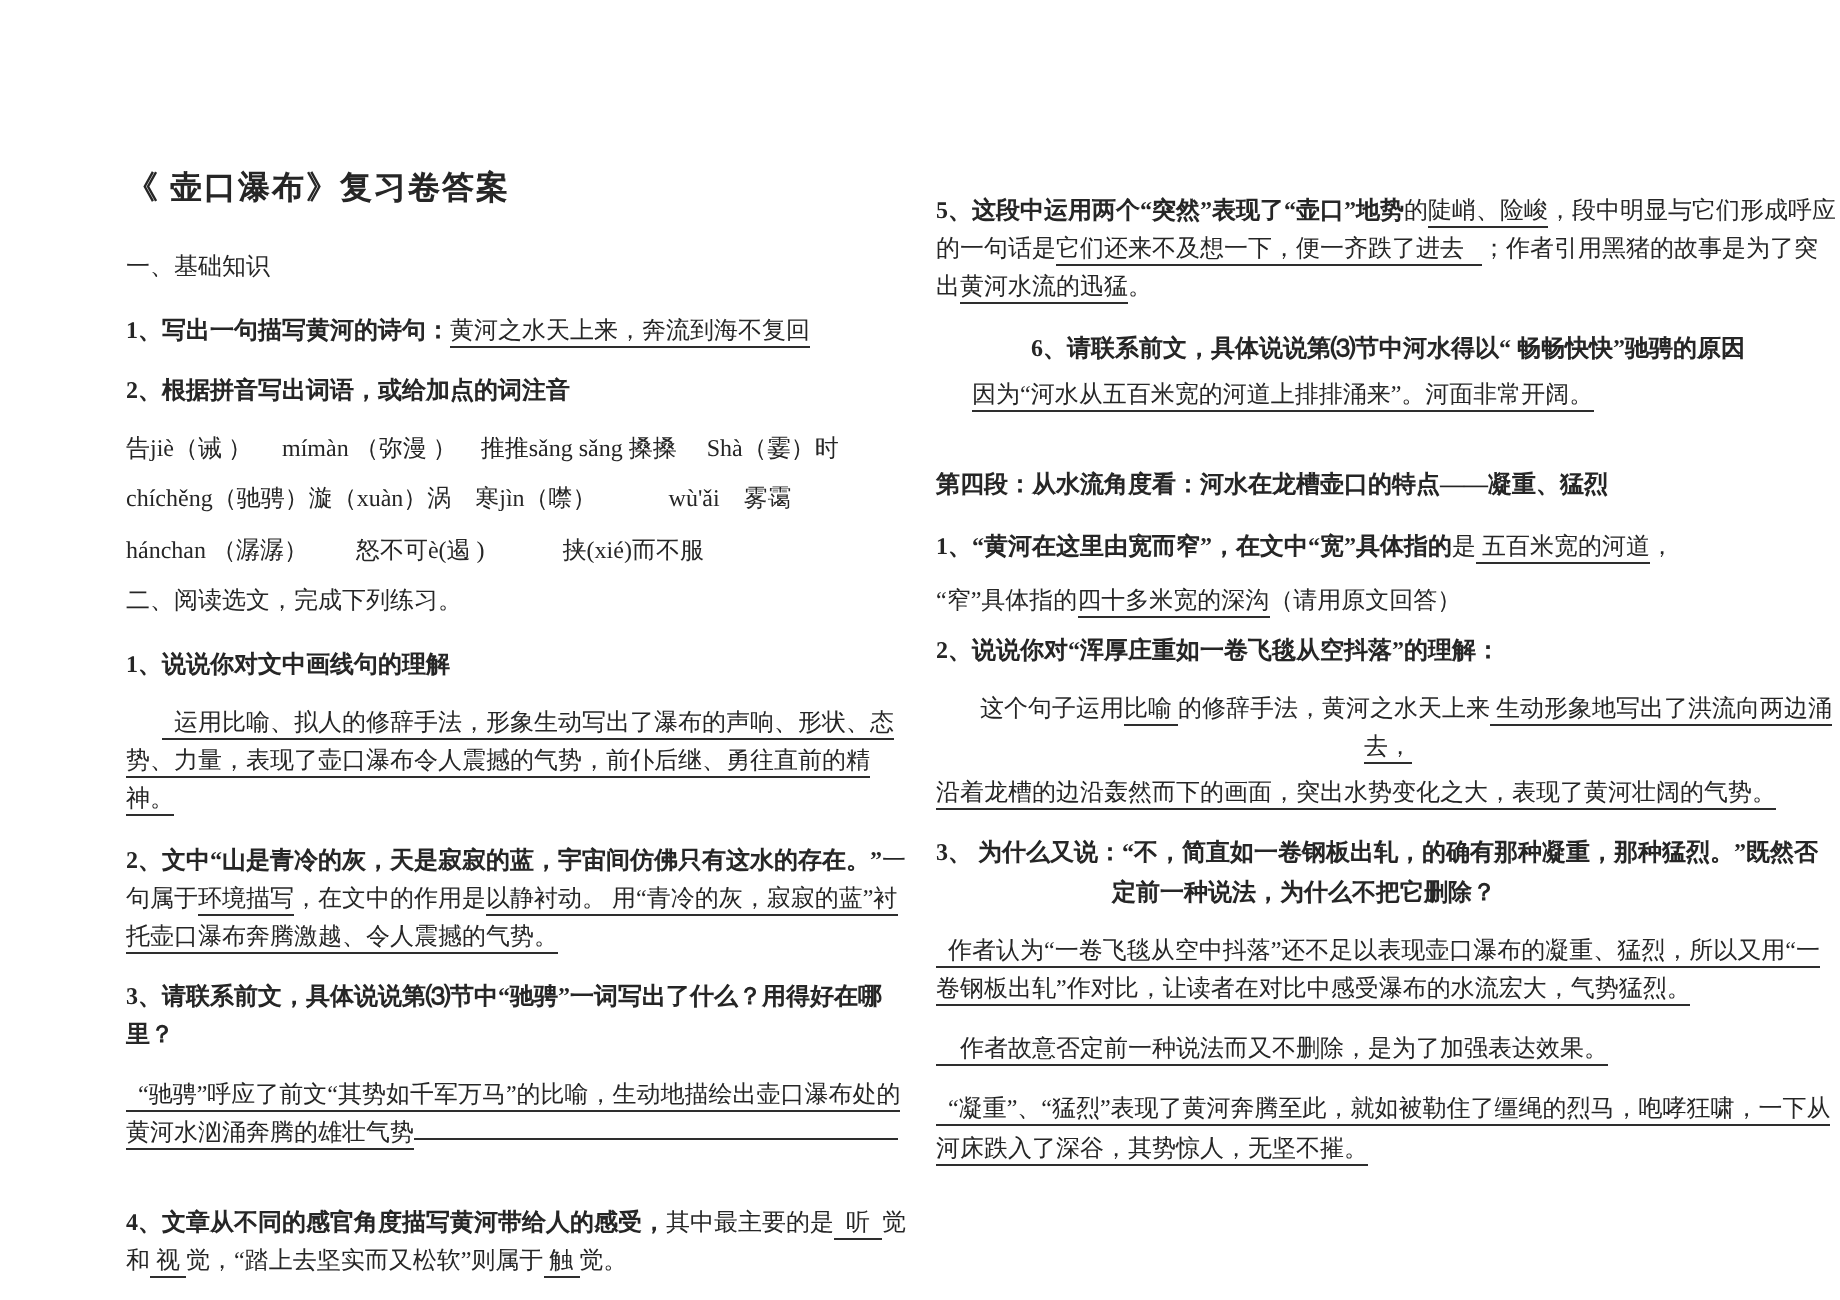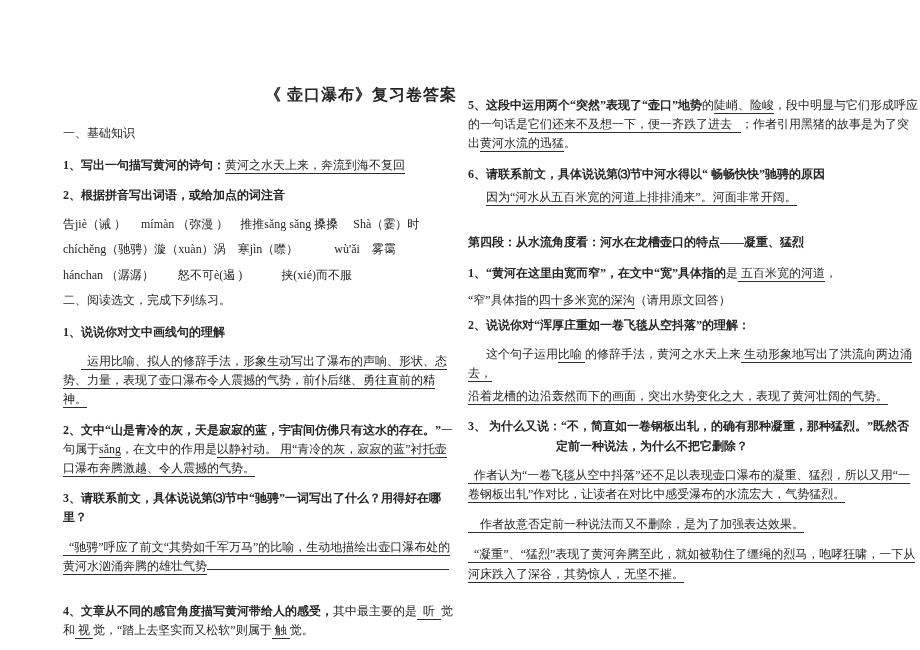--- a/index.html
+++ b/index.html
@@ -12,42 +12,42 @@
     color:#262626;
     font-size:12px;
     line-height:1.6;
   }
   .col{position:absolute;}
   .col-left{left:63px;top:76px;width:394px;}
   .col-right{left:468px;top:96px;width:452px;}
   .title{
     font-size:16px;
     font-weight:bold;
-    text-align:right;
+    text-align:left;
     margin:6px 0 16px 0;
     letter-spacing:1px;
     font-family:Liberation Serif, serif;
   }
   p{margin:0 0 11px 0;}
   .sec{margin-bottom:13px;}
   .b{font-weight:bold;}
   .bold-head{font-weight:bold;margin-bottom:10px;}
   .u{border-bottom:1px solid #2e2e2e;padding-bottom:1px;}
   .pline{white-space:pre-wrap;margin-bottom:6px;}
   .pinyin{margin-bottom:4px;}
   .ans{margin-bottom:11px;}
   .ans-indent{text-indent:1.5em;}
   .ufill{
     display:inline-block;
     width:242px;height:12px;
     border-bottom:1px solid #2e2e2e;
     vertical-align:baseline;
   }
   .hang{padding-left:88px;text-indent:-88px;}
-  .tight{margin-bottom:4px;}
+  .tight{margin-bottom:4px;text-align:center;}
   .q1line{margin-bottom:4px;line-height:1.9;}
   .q6ans{margin-bottom:26px;}
   .q4block{margin-top:26px;}
 </style>
 </head>
 <body>
 
 <div class="page">
 
   <div class="col col-left">
@@ -64,21 +64,21 @@
       <p class="pline">告jiè（诫 ）　 mímàn （弥漫 ）　推推sǎng sǎng 搡搡　 Shà（霎）时</p>
       <p class="pline">chíchěng（驰骋）漩（xuàn）涡　寒jìn（噤）　　　wù'ǎi　雾霭</p>
       <p class="pline">hánchan （潺潺）　　怒不可è(遏 )　　　 挟(xié)而不服</p>
     </div>
 
     <p class="sec">二、阅读选文，完成下列练习。</p>
 
     <p class="bold-head">1、说说你对文中画线句的理解</p>
     <p class="ans ans-indent"><span class="u">&nbsp;&nbsp;运用比喻、拟人的修辞手法，形象生动写出了瀑布的声响、形状、态势、力量，表现了壶口瀑布令人震撼的气势，前仆后继、勇往直前的精神。</span></p>
 
-    <p><span class="b">2、文中“山是青冷的灰，天是寂寂的蓝，宇宙间仿佛只有这水的存在。”</span><span>一句属于</span><span class="u">sǎng</span><span>，在文中的作用是</span><span class="u">以静衬动。 用“青冷的灰，寂寂的蓝”衬托壶口瀑布奔腾激越、令人震撼的气势。</span></p>
+    <p><span class="b">2、文中“山是青冷的灰，天是寂寂的蓝，宇宙间仿佛只有这水的存在。”</span><span>一句属于</span><span class="u">环境描写</span><span>，在文中的作用是</span><span class="u">以静衬动。 用“青冷的灰，寂寂的蓝”衬托壶口瀑布奔腾激越、令人震撼的气势。</span></p>
 
     <p class="bold-head">3、请联系前文，具体说说第⑶节中“驰骋”一词写出了什么？用得好在哪里？</p>
     <p class="ans"><span class="u">&nbsp;&nbsp;“驰骋”呼应了前文“其势如千军万马”的比喻，生动地描绘出壶口瀑布处的黄河水汹涌奔腾的雄壮气势</span><span class="ufill"></span></p>
 
     <p class="q4block"><span class="b">4、文章从不同的感官角度描写黄河带给人的感受，</span><span>其中最主要的是</span><span class="u">&nbsp;&nbsp;听&nbsp;&nbsp;</span><span>觉和</span><span class="u">&nbsp;视&nbsp;</span><span>觉，“踏上去坚实而又松软”则属于</span><span class="u">&nbsp;触&nbsp;</span><span>觉。</span></p>
 
   </div>
 
   <div class="col col-right">
 

